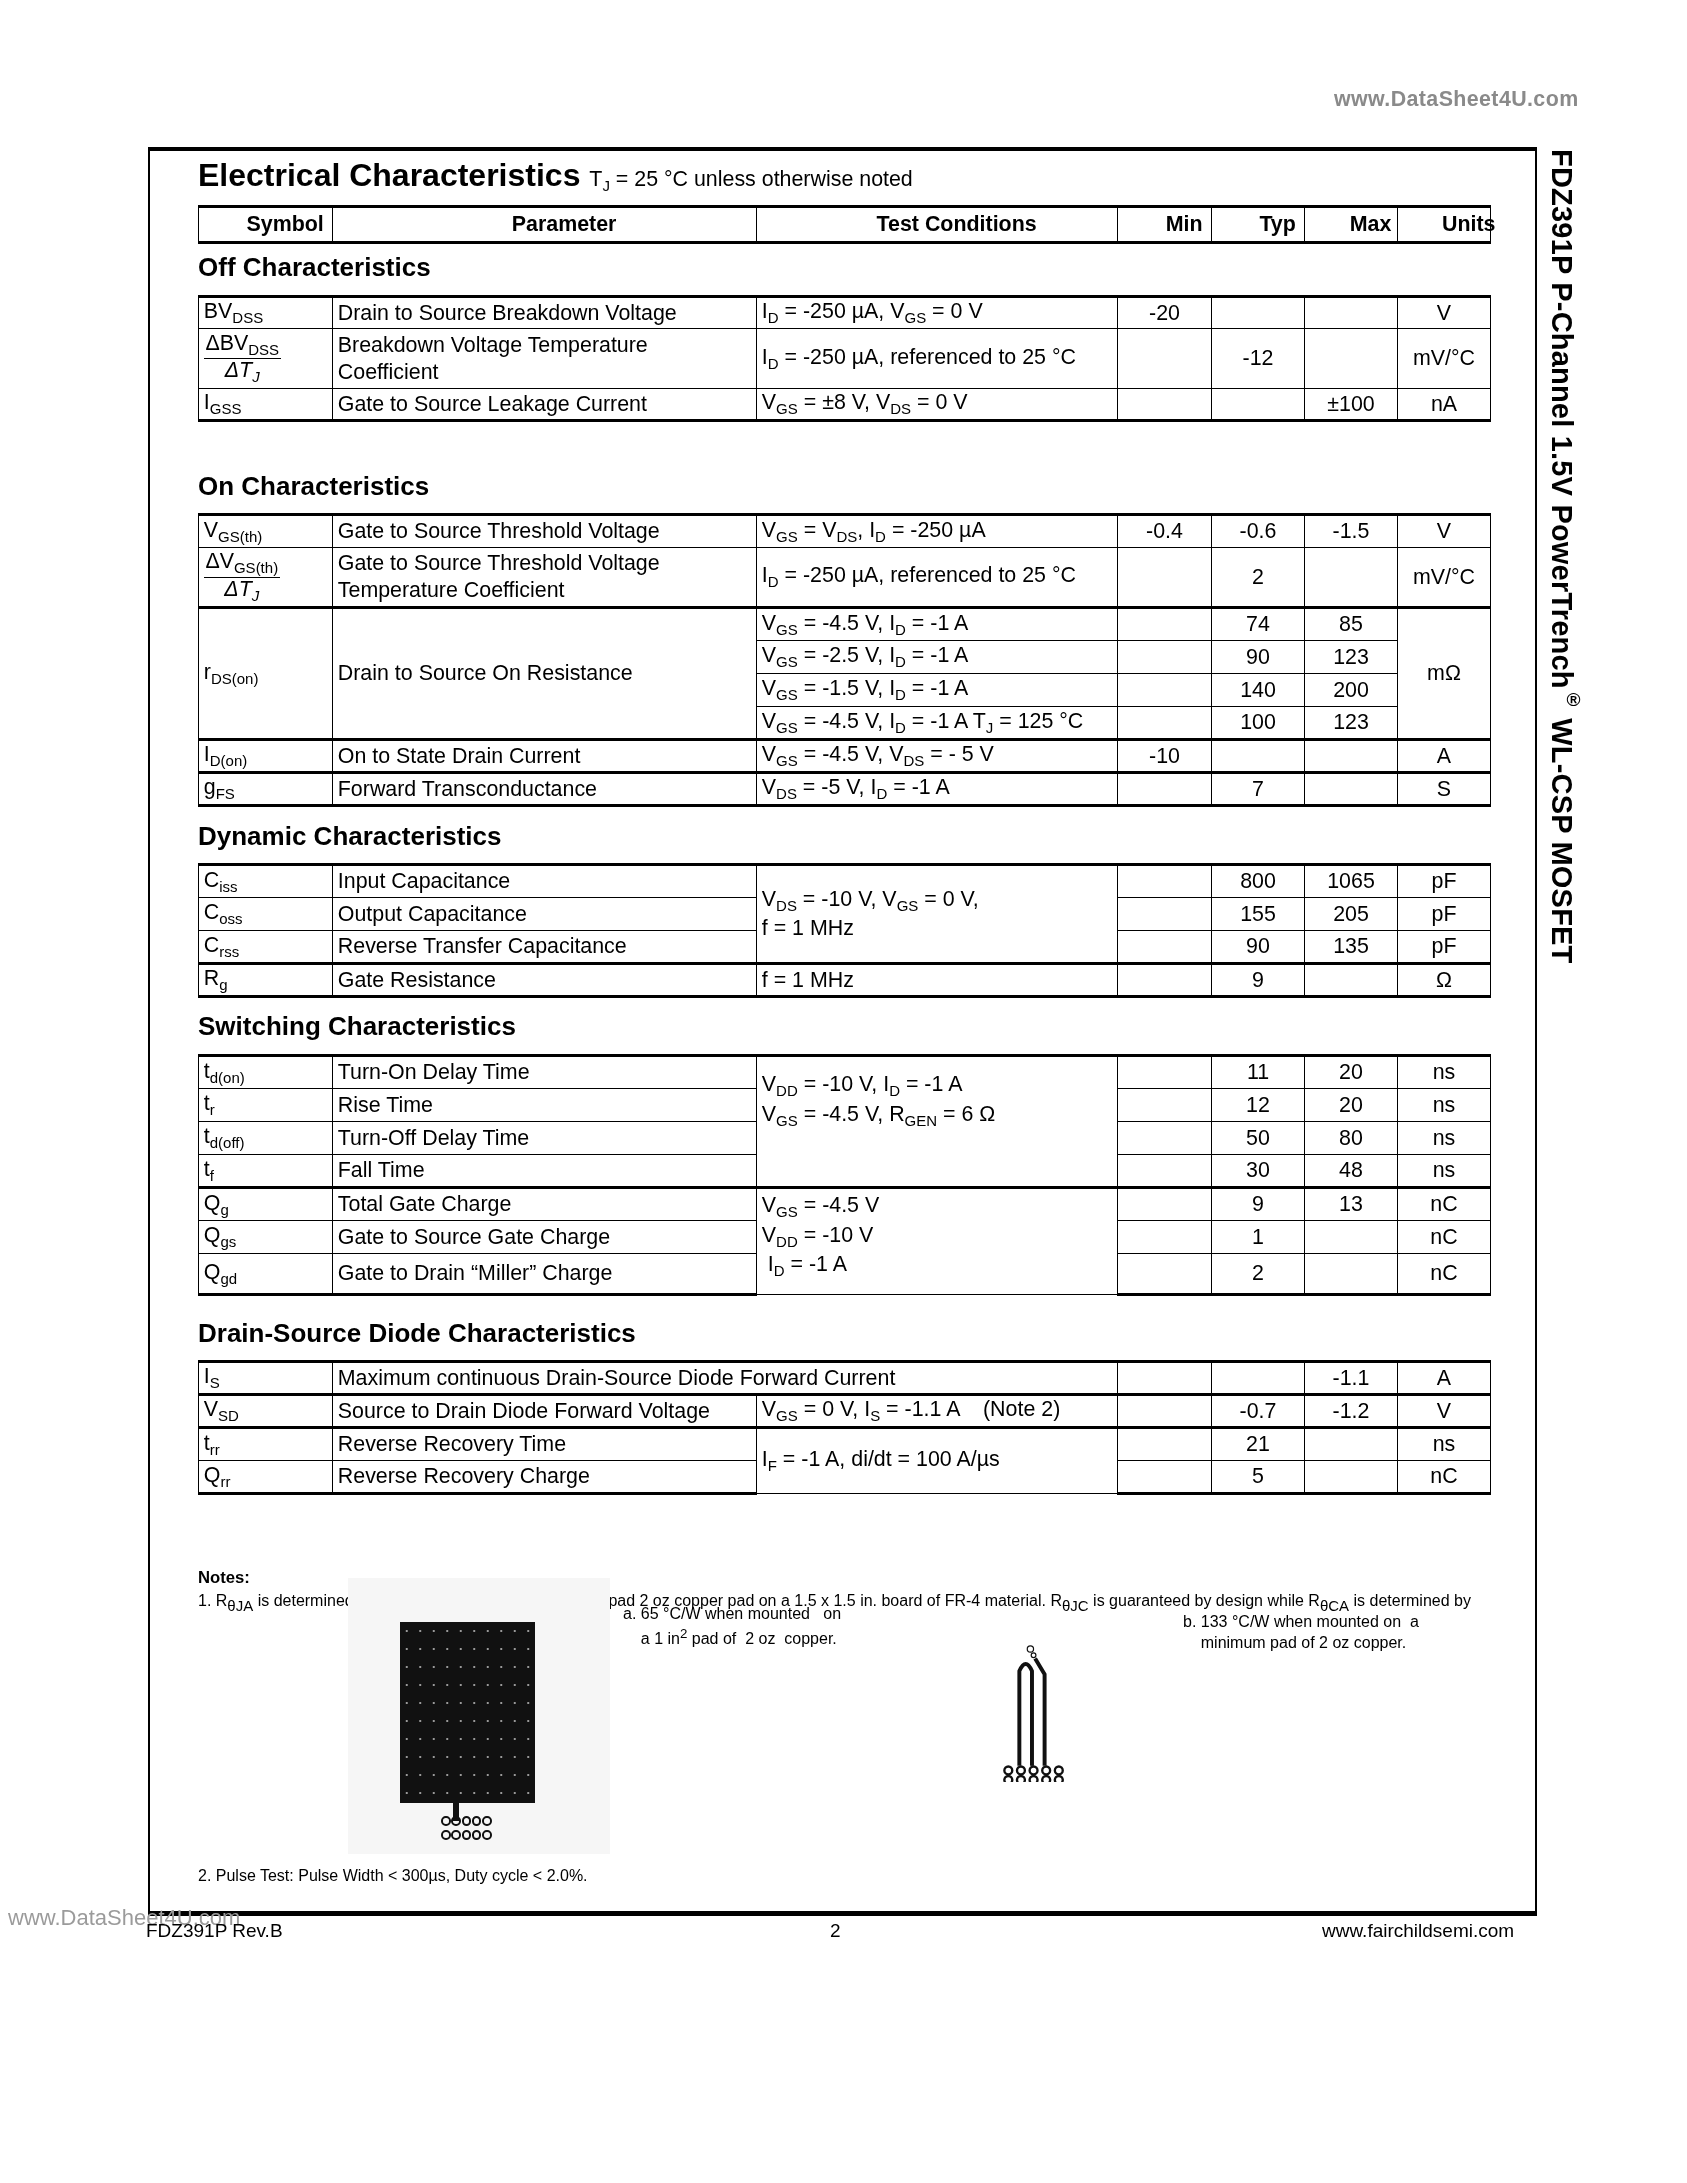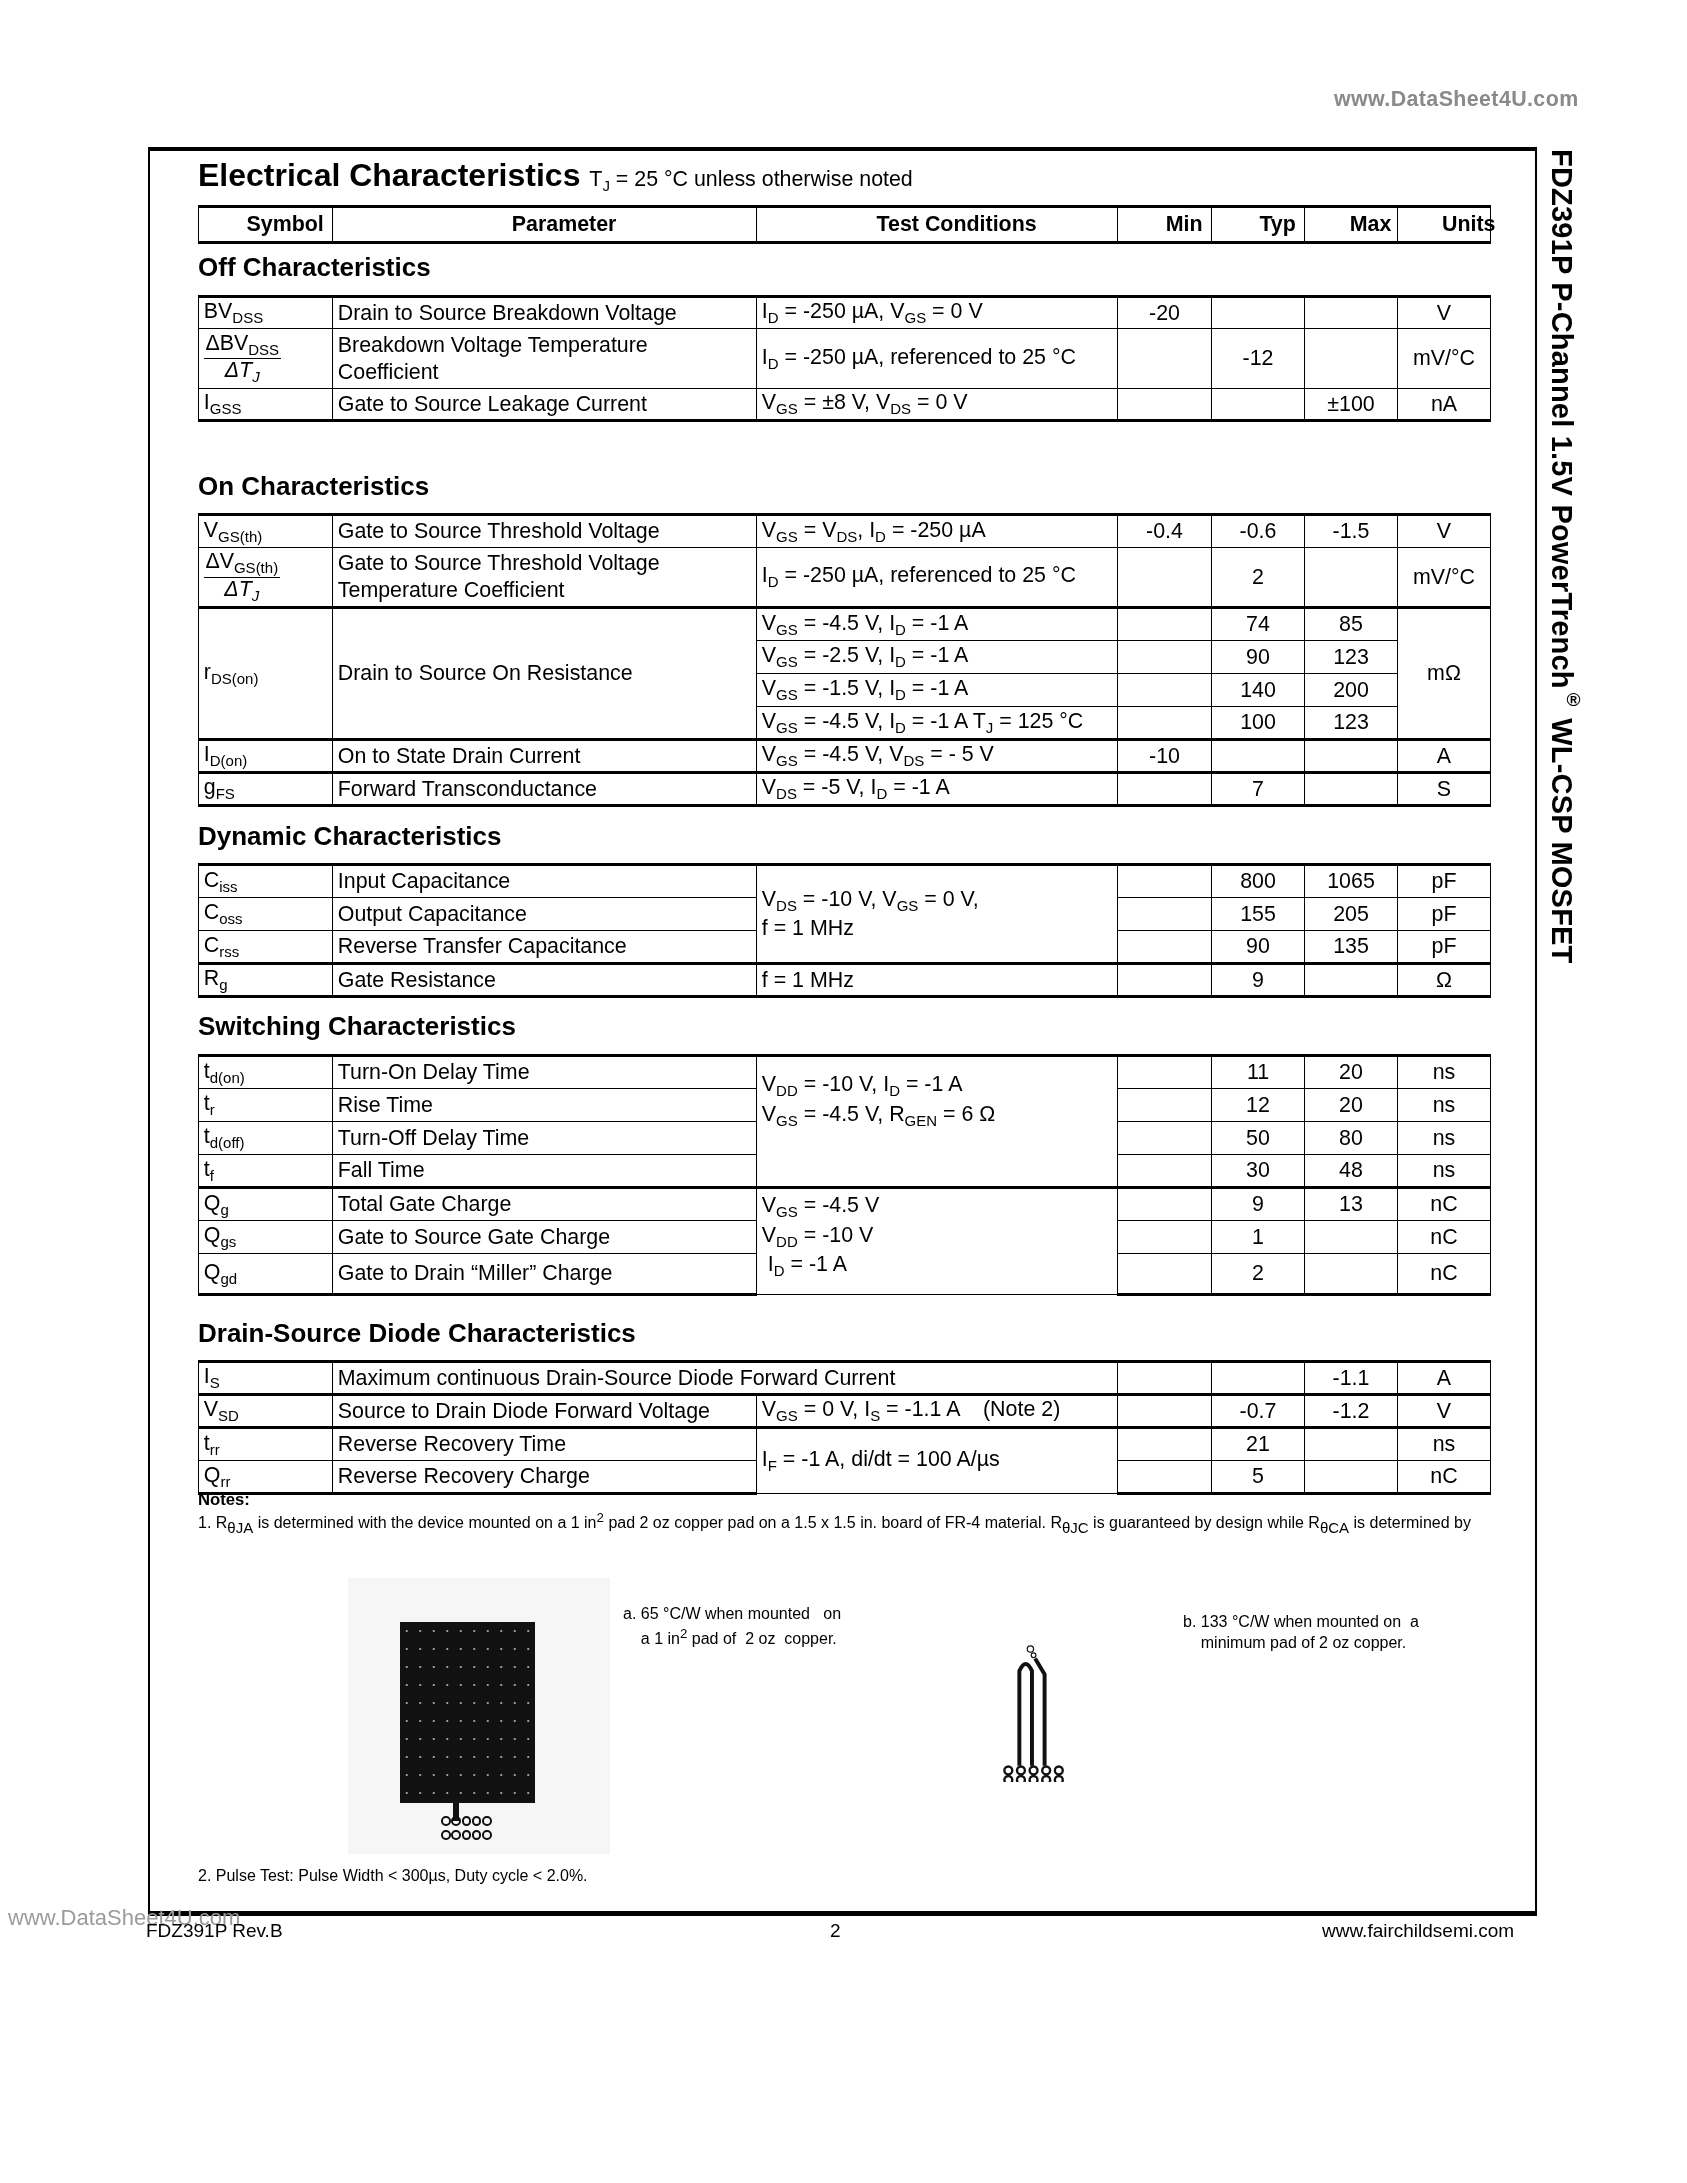--- a/index.html
+++ b/index.html
@@ -364,21 +364,21 @@
         <td class="">Q<sub>rr</sub></td>
         <td class="">Reverse Recovery Charge</td>
         <td class="c"></td>
         <td class="c">5</td>
         <td class="c"></td>
         <td class="c">nC</td>
       </tr>
     </tbody>
   </table>
 
-<div class="notes" style="top:1490px;">
+<div class="notes" style="top:1568px;">
   <div><b>Notes:</b></div>
   <div>1. R<sub>θJA</sub> is determined with the device mounted on a 1 in<sup>2</sup> pad 2 oz copper pad on a 1.5 x 1.5  in. board of FR-4 material. R<sub>θJC</sub> is guaranteed by design while R<sub>θCA</sub> is determined by</div>
 </div>
 
 <div class="fig-a-img">
   <div class="pad"></div>
   <div class="trace"></div>
   <div class="vias">
     <span class="via"></span><span class="via"></span><span class="via"></span><span class="via"></span><span class="via"></span><br>
     <span class="via"></span><span class="via"></span><span class="via"></span><span class="via"></span><span class="via"></span>

